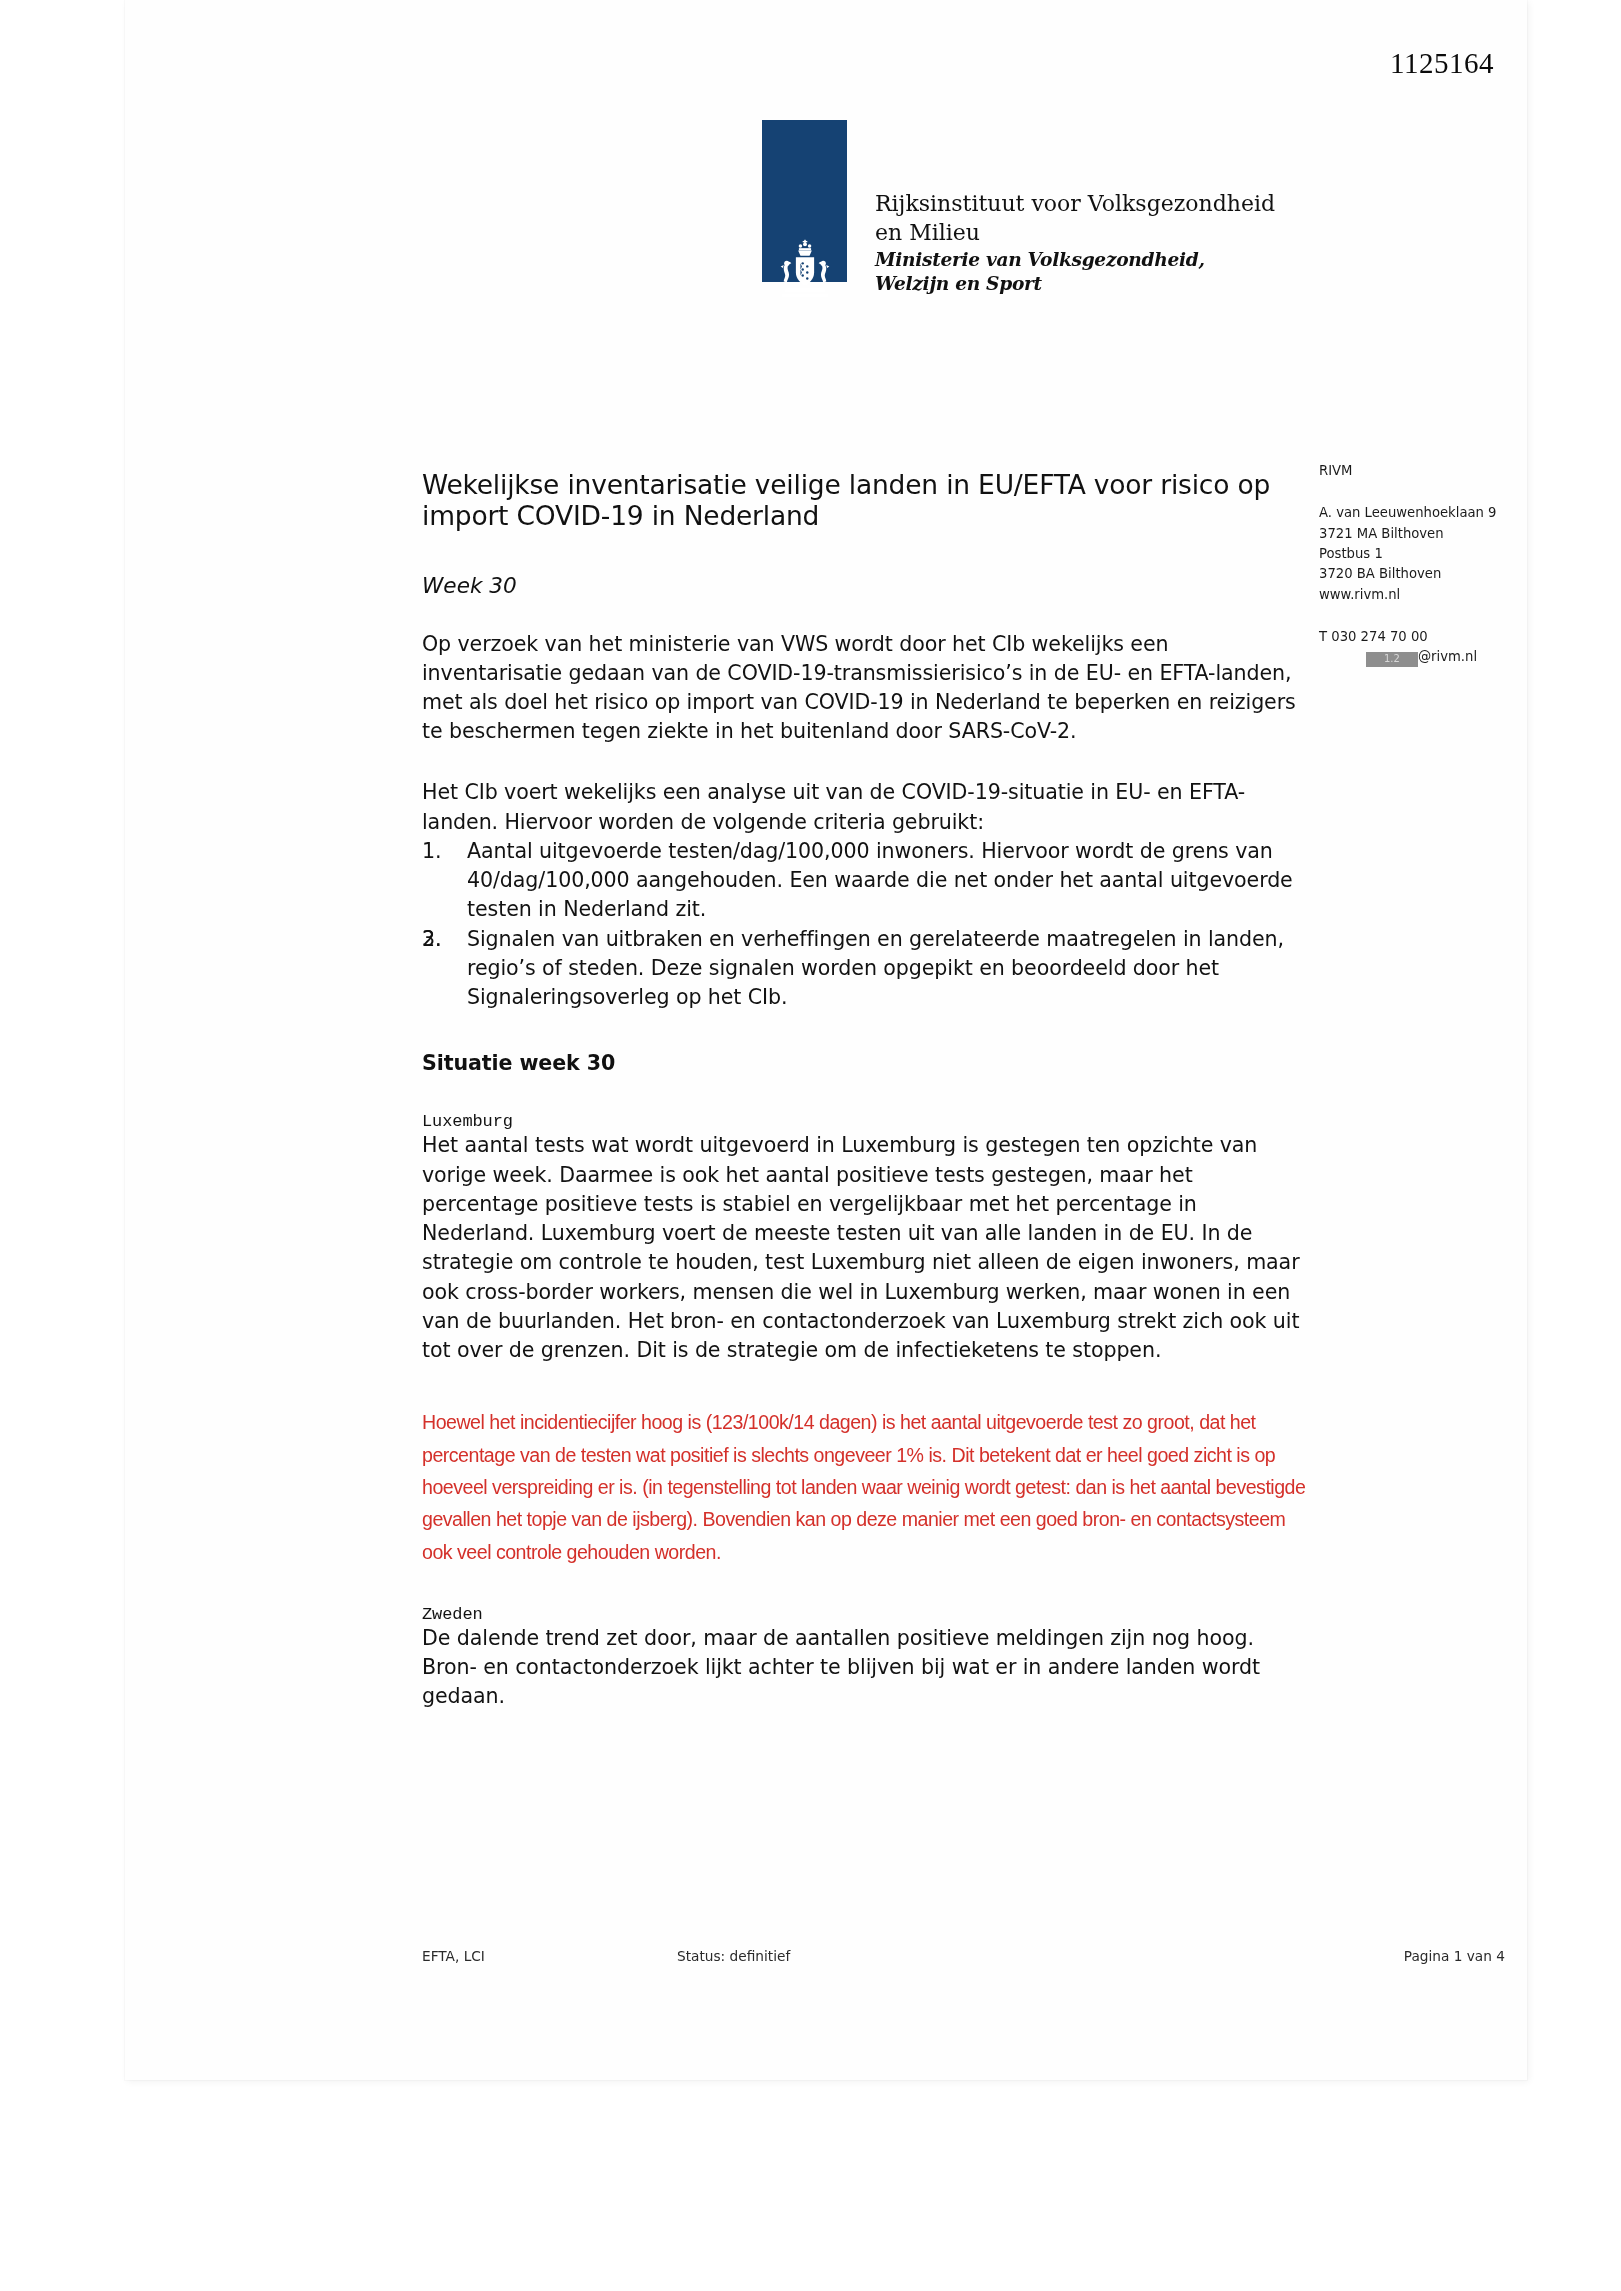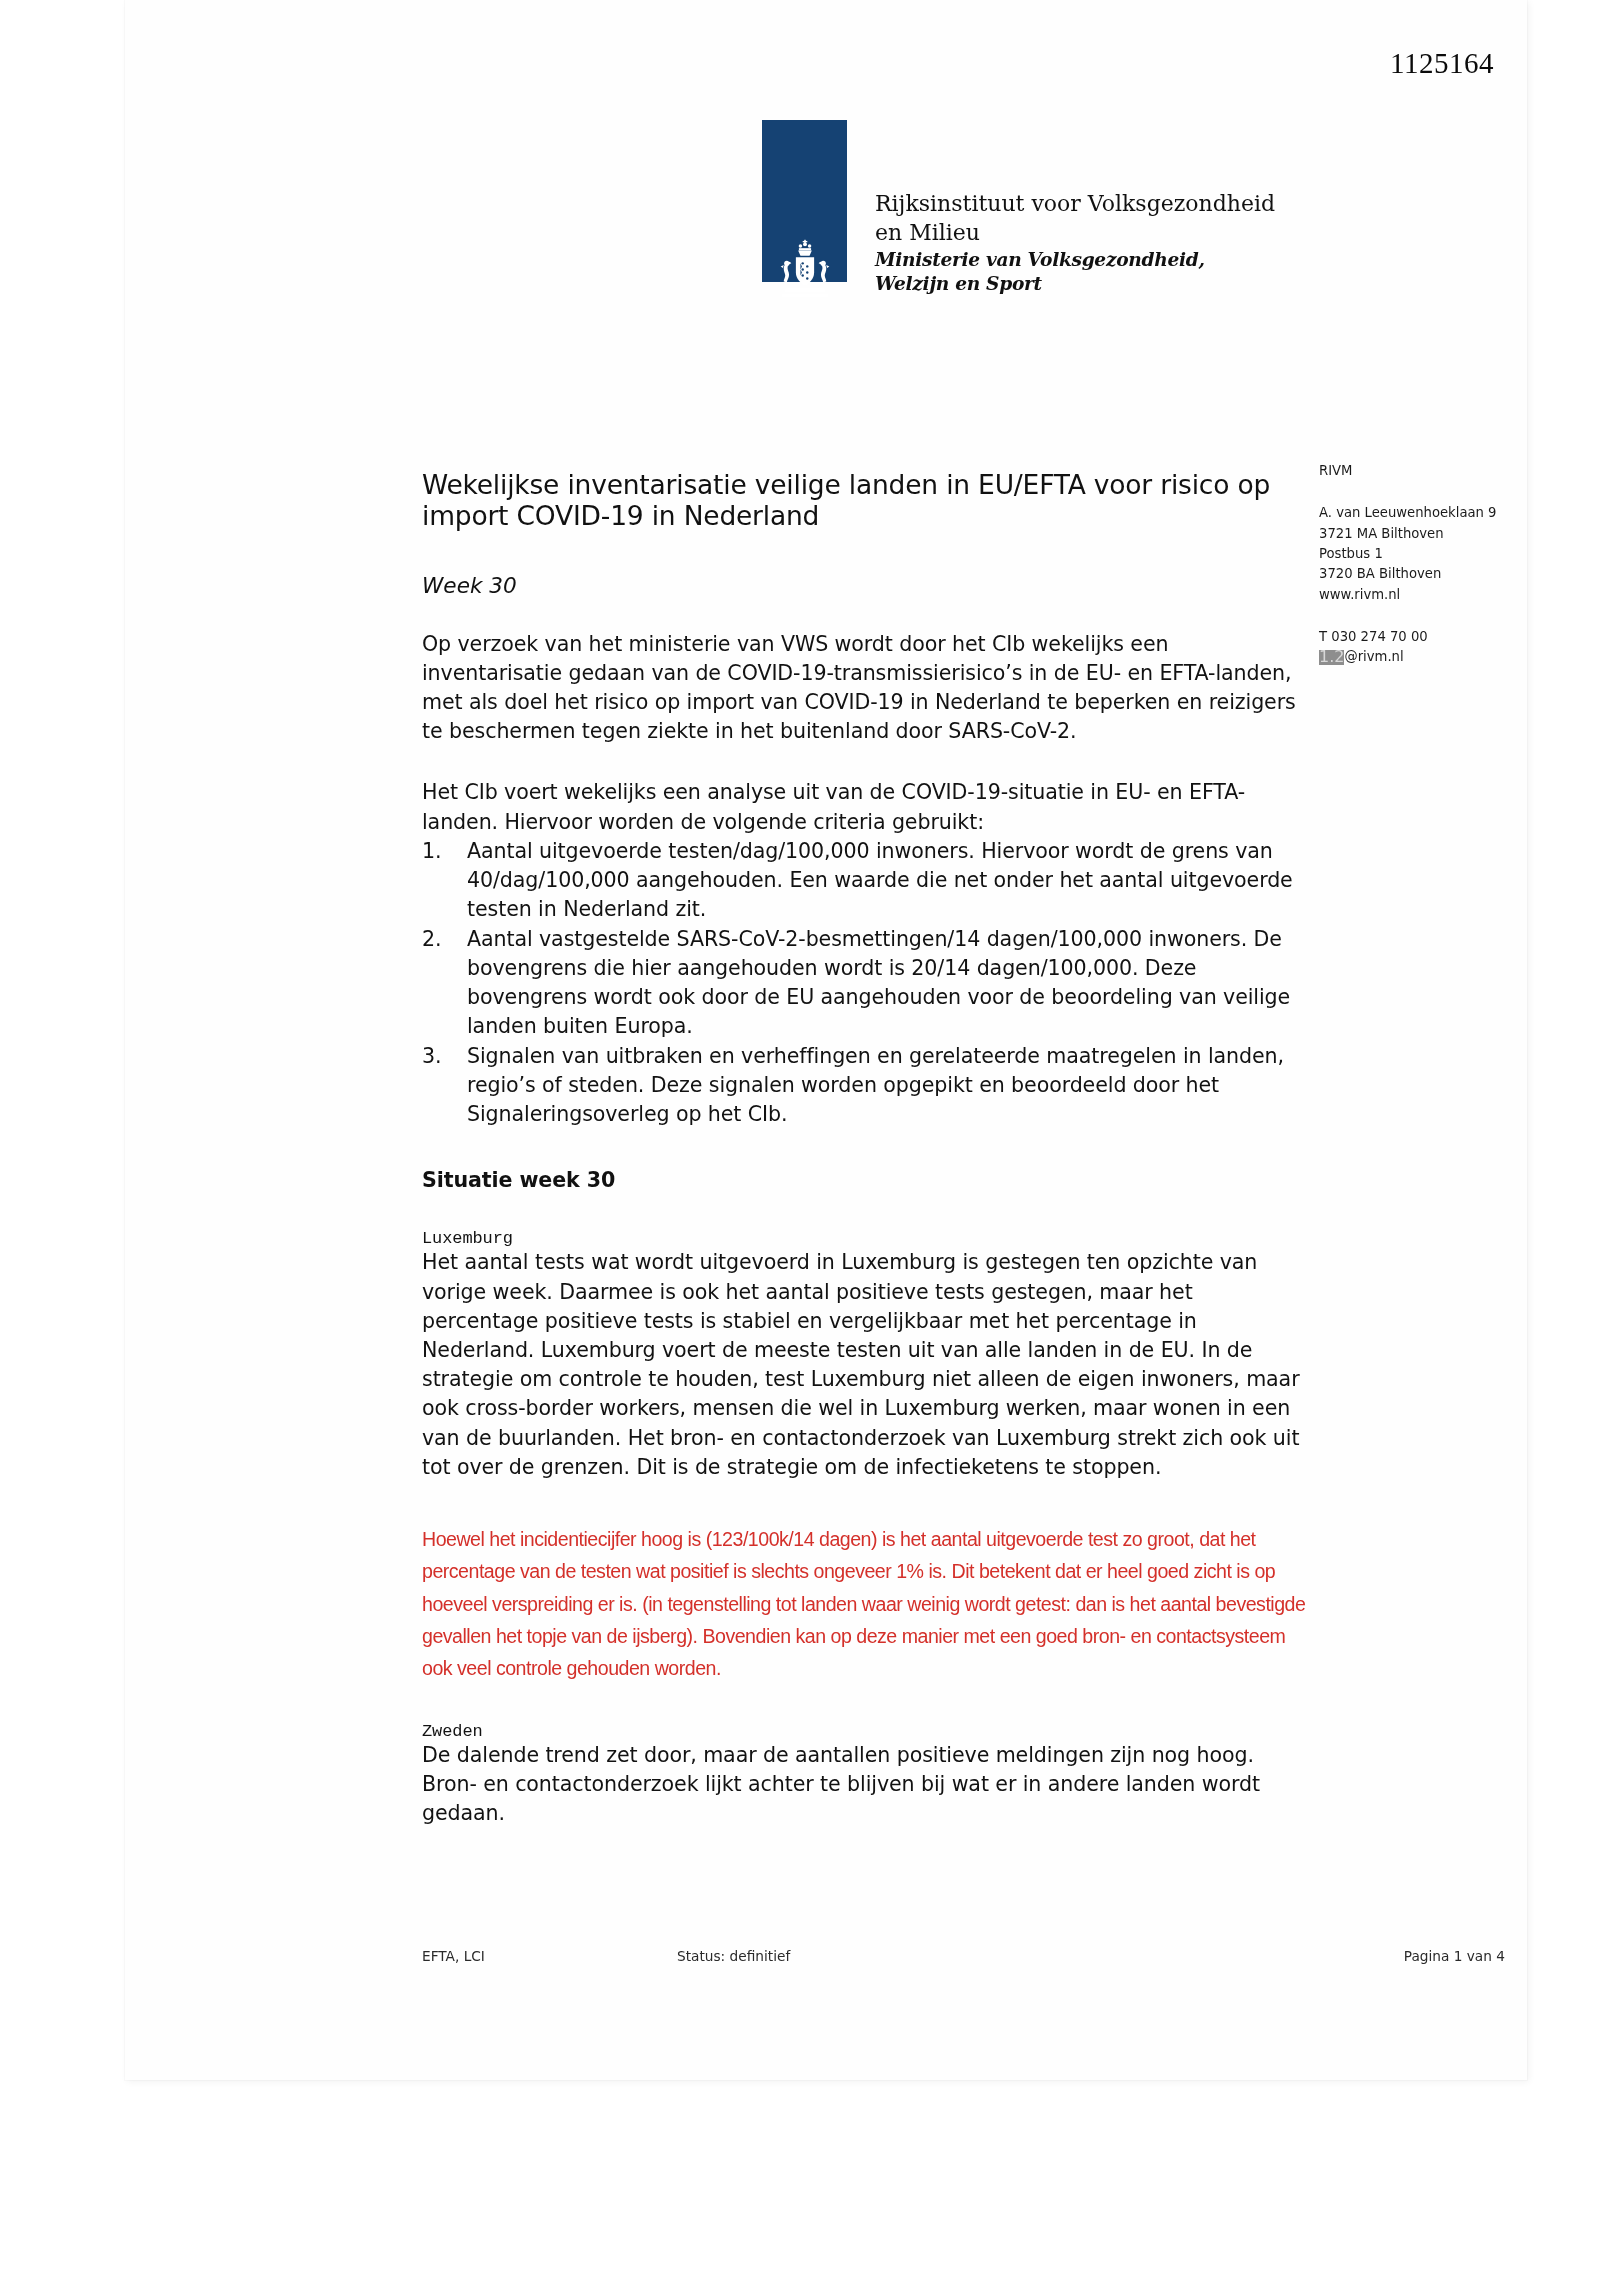--- a/index.html
+++ b/index.html
@@ -176,24 +176,25 @@
     color: #1a1a1a;
     line-height: 1.55;
   }
   #sidebar .sb-org { margin-bottom: 21.6px; }
   #sidebar .sb-line { white-space: nowrap; }
   #sidebar .sb-group-contact { margin-top: 21.6px; }
   .redaction {
     display: inline-block;
     background: #8e8e8e;
     color: #d8d8d8;
-    font-size: 16px;
+    font-size: 10px;
     line-height: 14.7px;
-    padding: 0 0;
+    padding: 0 18px;
     vertical-align: -1px;
+    margin-left: 47px;
   }
 
   
   #footer {
     position: absolute;
     left: 297px;
     top: 1948px;
     width: 1083px;
     font-family: "DejaVu Sans", sans-serif;
     font-size: 13.7px;
@@ -268,21 +269,20 @@
 
     <div class="body-para">Het CIb voert wekelijks een analyse uit van de COVID-19-situatie in EU- en EFTA-landen. Hiervoor worden de volgende criteria gebruikt:</div>
 
     <ol class="crit-list">
       <li class="crit-item">
         <span class="crit-num">1.</span>
         <span>Aantal uitgevoerde testen/dag/100,000 inwoners. Hiervoor wordt de grens van 40/dag/100,000 aangehouden. Een waarde die net onder het aantal uitgevoerde testen in Nederland zit.</span>
       </li>
       <li class="crit-item">
         <span class="crit-num">2.</span>
-        <span>Aantal vastgestelde SARS-CoV-2-besmettingen/14 dagen/100,000 inwoners. De bovengrens die hier aangehouden wordt is 20/14 dagen/100,000. Deze bovengrens wordt ook door de EU aangehouden voor de beoordeling van veilige landen buiten Europa.</span>
       </li>
       <li class="crit-item">
         <span class="crit-num">3.</span>
         <span>Signalen van uitbraken en verheffingen en gerelateerde maatregelen in landen, regio’s of steden. Deze signalen worden opgepikt en beoordeeld door het Signaleringsoverleg op het CIb.</span>
       </li>
     </ol>
 
     <div class="section-head-bold">Situatie week 30</div>
 
     <div class="country-head">Luxemburg</div>

